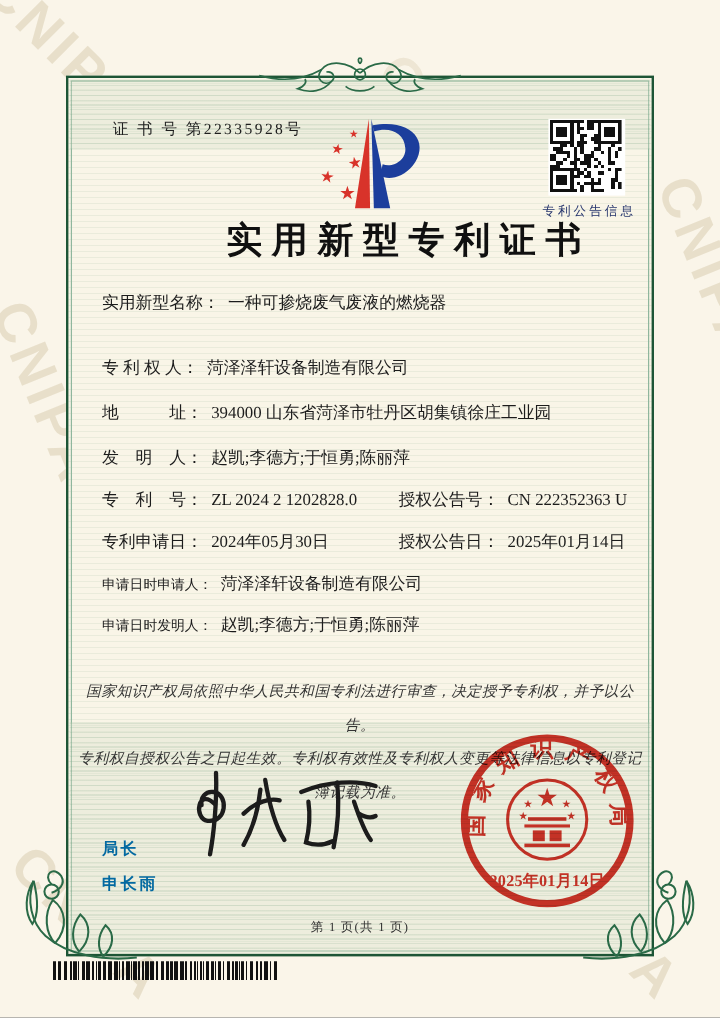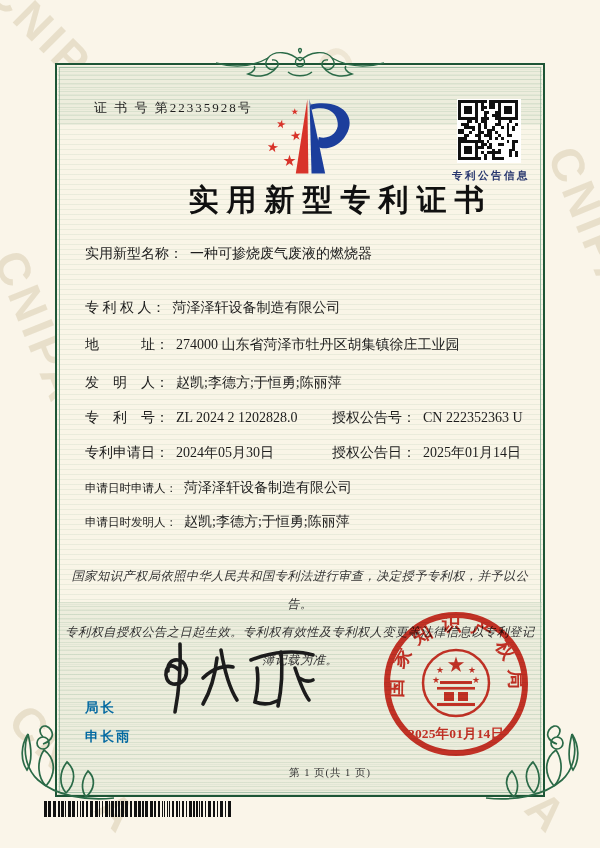--- a/index.html
+++ b/index.html
@@ -32,21 +32,21 @@
   }
   .g-top{top:66px; height:58px;}
   .g-bottom{top:602px; height:193px;}
   .ornament{position:absolute; pointer-events:none;}
   
   .cert-no{position:absolute; left:78px; top:99px; font-size:13px; letter-spacing:2px; color:#1f1f1f;margin-left:16px;}
   .logo{position:absolute; left:235px; top:96px; width:130px; height:86px;}
   .qr{position:absolute; left:457px; top:99px; width:62px; height:62px; background:#fff; padding:1px;}
   .qr-label{
     position:absolute; left:436px; top:169px; width:110px; text-align:center;
-    font-size:10.5px; letter-spacing:2.5px; color:var(--qr-label-blue,#26356d); font-weight:bold;
+    font-size:10.5px; letter-spacing:2.5px; color:var(--qr-label-blue,#26356d); font-weight:normal;
   }
   .title{
     position:absolute; left:55px; top:180px; width:571px; text-align:center;
     font-size:30px; font-weight:bold; letter-spacing:8px; color:#101010;
   }
   .rows{position:absolute; left:85px; top:244px; width:432px; font-size:14px; color:#1c1c1c;}
   .row{position:relative; height:20px; line-height:20px; white-space:nowrap;}
   .row .val{margin-left:7px;}
   .mb-big{margin-bottom:34px;} .mb-17{margin-bottom:17px;} .mb-18{margin-bottom:18px;}
   .mb-15{margin-bottom:15px;} .mb-14{margin-bottom:14px;font-family:Liberation Mono, monospace;}
@@ -58,21 +58,21 @@
   }
   .director{
     position:absolute; left:85px; top:653px;
     font-family:"Liberation Sans","DejaVu Sans",sans-serif;
     font-size:13.5px; font-weight:bold; letter-spacing:2px; color:#0369a1; line-height:29px;margin-top:40px;
   }
   .signature{position:absolute; left:145px; top:636px; width:180px; height:86px;}
   .seal{position:absolute; left:381px; top:609px; width:150px; height:150px; mix-blend-mode:multiply; opacity:0.93;}
   .footer{
     position:absolute; left:55px; top:766px; width:490px; text-align:center;
-    font-size:10.5px; color:#333; letter-spacing:1px;padding-left:30px;
+    font-size:10.5px; color:#333; letter-spacing:1px;
   }
   .barcode{position:absolute; left:44px; top:801px; width:190px; height:16px;}
 </style>
 </head>
 <body>
 
 <div class="page">
 
   <div class="wm" style="left:-28px;top:12px;">CNIPA</div>
   <div class="wm" style="left:300px;top:82px;opacity:.7;">CNIPA</div>
@@ -282,21 +282,21 @@
   <div class="title">实用新型专利证书</div>
 
   <div class="rows">
     <div class="row mb-big">
       <span class="lab">实用新型名称：</span><span class="val">一种可掺烧废气废液的燃烧器</span>
     </div>
     <div class="row mb-17">
       <span class="lab">专 利 权 人：</span><span class="val">菏泽泽轩设备制造有限公司</span>
     </div>
     <div class="row mb-18">
-      <span class="lab">地　　　址：</span><span class="val">274000 山东省菏泽市牡丹区胡集镇徐庄工业园</span>
+      <span class="lab">地　　　址：</span><span class="val">394000 山东省菏泽市牡丹区胡集镇徐庄工业园</span>
     </div>
     <div class="row mb-15">
       <span class="lab">发　明　人：</span><span class="val">赵凯;李德方;于恒勇;陈丽萍</span>
     </div>
     <div class="row mb-15">
       <span class="lab">专　利　号：</span><span class="val">ZL 2024 2 1202828.0</span>
       <span class="col2"><span class="lab">授权公告号：</span><span class="val">CN 222352363 U</span></span>
     </div>
     <div class="row mb-15">
       <span class="lab">专利申请日：</span><span class="val">2024年05月30日</span>

